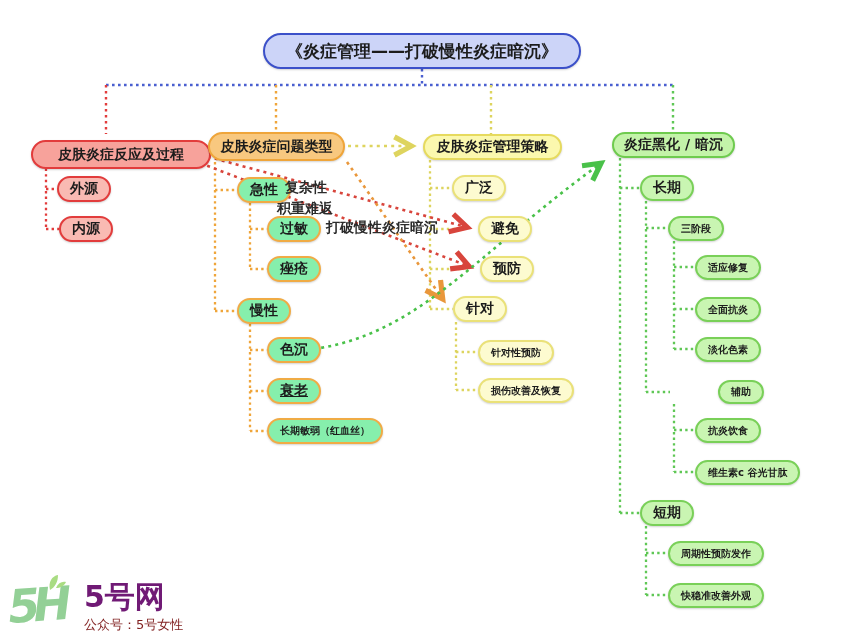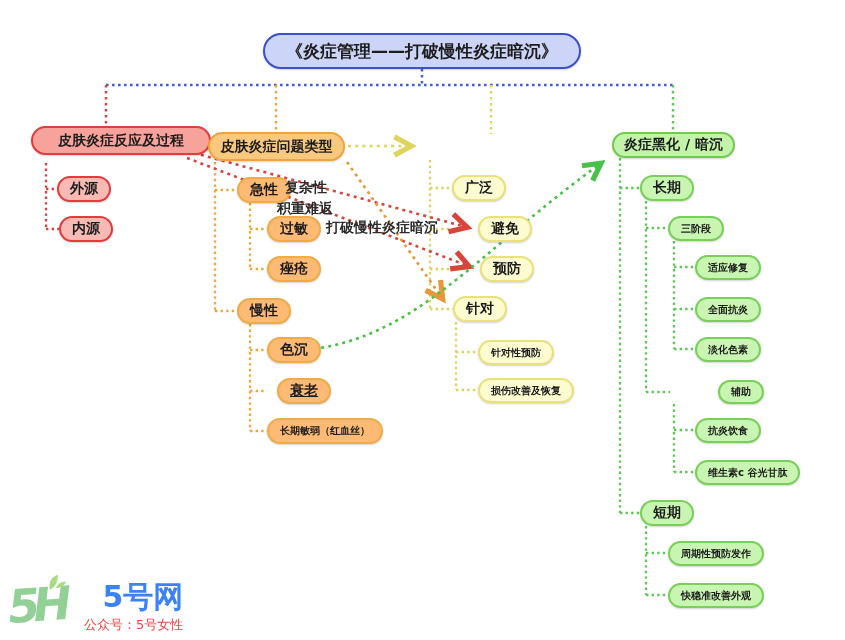--- a/index.html
+++ b/index.html
@@ -8,37 +8,37 @@
   .connector-layer{position:absolute;left:0;top:0;width:845px;height:640px;z-index:0;}
   .node{position:absolute;display:flex;align-items:center;justify-content:center;
         box-sizing:border-box;border:2px solid;border-radius:15px;
         font-weight:bold;font-size:14px;color:#1c1c1c;white-space:nowrap;
         padding:0 11px;box-shadow:0 1px 2px rgba(0,0,0,.18);z-index:2;}
   .title-node{left:263px;top:33px;width:318px;height:36px;border-radius:19px;
         border-width:2.5px;font-size:17px;background:#ccd4f8;border-color:#3b50c9;padding:0;}
   .red-parent{background:#f7a29b;border-color:#e23c3c;}
   .red-child{background:#f9bab3;border-color:#e23c3c;}
   .orange-parent{background:#f8c87f;border-color:#efa53a;}
-  .orange-child{background:#fdba74;border-color:#f0ab45;}
+  .orange-child{background:#86efac;border-color:#f0ab45;}
   .yellow-parent{background:#fbf8ae;border-color:#e6da5e;}
   .yellow-child{background:#fdfbd0;border-color:#eae178;}
   .green-parent{background:#c3f3a9;border-color:#6ecb4e;}
   .green-child{background:#c9f5b2;border-color:#79d058;}
   .parent-node{height:29px;padding:0;}
   .child-node{height:26px;}
   .small-node{height:25px;font-size:10px;}
   .annotation{position:absolute;font-size:14px;font-weight:bold;color:#2b2b2b;z-index:3;white-space:nowrap;}
   .watermark{position:absolute;left:8px;top:576px;display:flex;align-items:center;z-index:1;}
   .wm-logo-wrap{position:relative;width:62px;height:62px;}
   .wm-logo{position:absolute;left:0;top:6px;font-size:46px;font-weight:bold;font-style:italic;
         color:#93d096;letter-spacing:-7px;transform:rotate(-4deg);line-height:1;}
   .wm-leaf{position:absolute;left:34px;top:-2px;}
   .wm-text{margin-left:14px;}
-  .wm-site{font-size:30px;font-weight:bold;color:#3b82f6;line-height:1.1;text-align:right;}
-  .wm-sub{font-size:13px;color:#ef4444;margin-top:3px;}
+  .wm-site{font-size:30px;font-weight:bold;color:#701a75;line-height:1.1;}
+  .wm-sub{font-size:13px;color:#7f1d1d;margin-top:3px;}
 </style>
 </head>
 <body>
 
 <div class="canvas">
 
   <svg class="connector-layer" width="845" height="640" viewBox="0 0 845 640">
     <defs>
       <marker id="ar-red" orient="auto" markerWidth="11" markerHeight="11" refX="7" refY="4.5">
         <path d="M1,1 L7.5,4.5 L1,8" fill="none" stroke="#d8453c" stroke-width="2"></path>
@@ -115,33 +115,34 @@
 
     <path d="M348,146 L410,146" stroke="#ded45e" stroke-width="2.6" fill="none" stroke-dasharray="3 4.2" marker-end="url(#ar-yellow)"></path>
     <path d="M187,151 L466,227" stroke="#d8453c" stroke-width="2.6" fill="none" stroke-dasharray="3 4.2" marker-end="url(#ar-red)"></path>
     <path d="M187,158 L468,266" stroke="#d8453c" stroke-width="2.6" fill="none" stroke-dasharray="3 4.2" marker-end="url(#ar-red)"></path>
     <path d="M347,162 L442,298" stroke="#e9973b" stroke-width="2.6" fill="none" stroke-dasharray="3 4.2" marker-end="url(#ar-orange)"></path>
     <path d="M314,349 C420,334 478,252 600,164" stroke="#49c149" stroke-width="2.6" fill="none" stroke-dasharray="3 4.2" marker-end="url(#ar-green)"></path>
   </svg>
 
   <div class="node title-node">《炎症管理——打破慢性炎症暗沉》</div>
 
-  <div class="node parent-node red-parent" style="left:31px;top:126px;width:180px;">皮肤炎症反应及过程</div>
+  <div class="node parent-node red-parent" style="left:31px;top:140px;width:180px;">皮肤炎症反应及过程</div>
   <div class="node child-node red-child" style="left:57px;top:176px;text-align:right;">外源</div>
   <div class="node child-node red-child" style="left:59px;top:216px;">内源</div>
 
   <div class="node parent-node orange-parent" style="left:208px;top:132px;width:137px;">皮肤炎症问题类型</div>
   <div class="node child-node orange-child" style="left:237px;top:177px;">急性</div>
   <div class="node child-node orange-child" style="left:267px;top:216px;">过敏</div>
   <div class="node child-node orange-child" style="left:267px;top:256px;">痤疮</div>
   <div class="node child-node orange-child" style="left:237px;top:298px;">慢性</div>
   <div class="node child-node orange-child" style="left:267px;top:337px;">色沉</div>
-  <div class="node child-node orange-child" style="left:277px;top:378px;text-decoration:underline;">衰老</div>
+  <div class="node child-node orange-child" style="left:267px;top:378px;text-decoration:underline;">衰老</div>
   <div class="node child-node orange-child small-node" style="left:267px;top:418px;height:26px;">长期敏弱（红血丝）</div>
 
+  <div class="node parent-node yellow-parent" style="left:423px;top:134px;width:139px;height:26px;">皮肤炎症管理策略</div>
   <div class="node child-node yellow-child" style="left:452px;top:175px;">广泛</div>
   <div class="node child-node yellow-child" style="left:478px;top:216px;">避免</div>
   <div class="node child-node yellow-child" style="left:480px;top:256px;">预防</div>
   <div class="node child-node yellow-child" style="left:453px;top:296px;">针对</div>
   <div class="node small-node yellow-child" style="left:478px;top:340px;">针对性预防</div>
   <div class="node parent-node green-parent" style="left:612px;top:132px;width:123px;height:26px;">炎症黑化 / 暗沉</div>
 
   <div class="node small-node yellow-child" style="left:478px;top:378px;">损伤改善及恢复</div>
   <div class="node child-node green-child" style="left:640px;top:175px;">长期</div>
   <div class="node small-node green-child" style="left:668px;top:216px;">三阶段</div>

